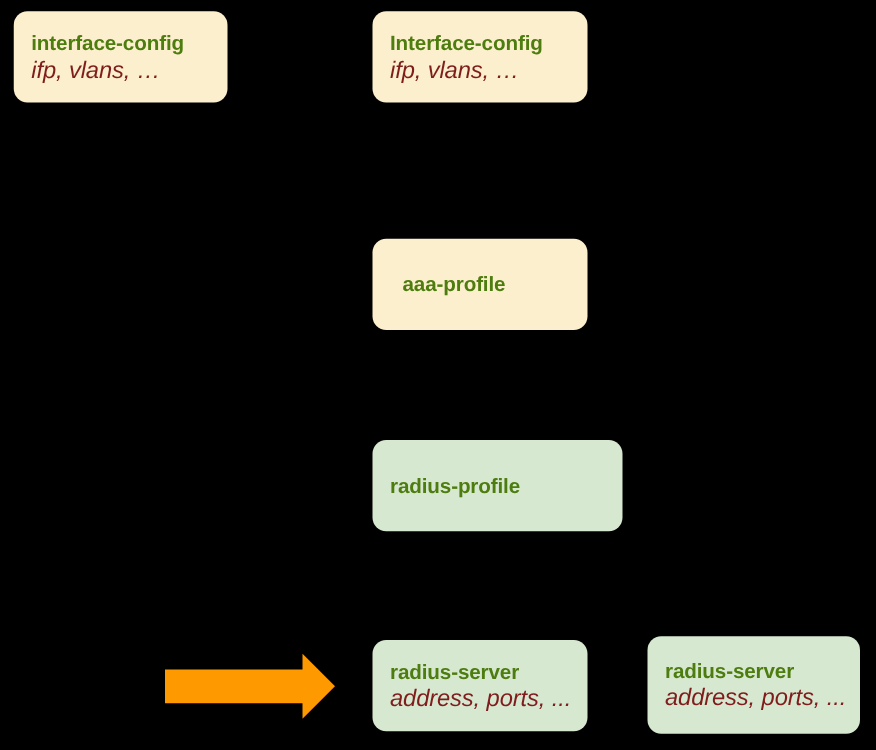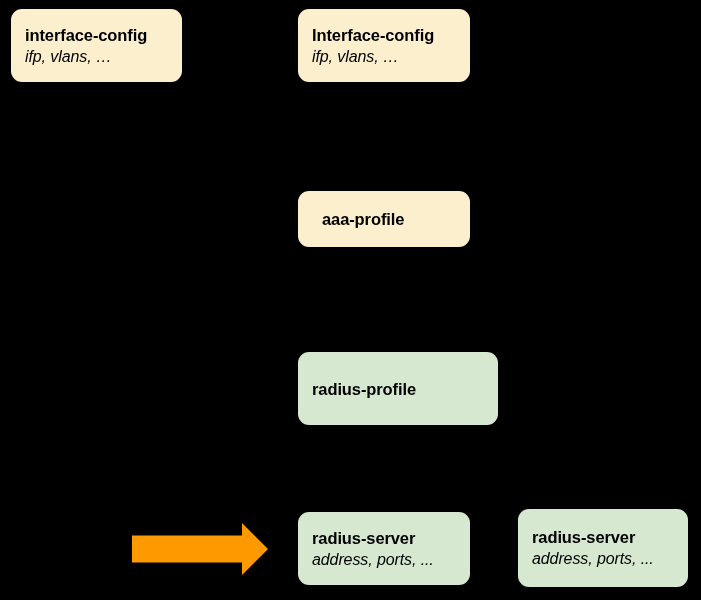--- a/index.html
+++ b/index.html
@@ -31,30 +31,30 @@
     flex-direction: column;
     justify-content: center;
     align-items: flex-start;
     overflow: hidden;
   }
   .node-title {
     font-family: "Liberation Sans", sans-serif;
     font-weight: bold;
     font-size: 16.5px;
     line-height: 20px;
-    color: #000000;
+    color: #4d7c0f;
     white-space: nowrap;
     letter-spacing: -0.1px;
   }
   .node-sub {
     font-family: "Liberation Sans", sans-serif;
     font-style: italic;
-    font-size: 16px;
+    font-size: 19px;
     line-height: 21px;
-    color: #000000;
+    color: #7f1d1d;
     white-space: nowrap;
     letter-spacing: -0.1px;
     margin-top: 1px;
   }
   .arrow-layer {
     position: absolute;
     left: 0;
     top: 0;
     width: 701px;
     height: 600px;
@@ -69,21 +69,21 @@
   <div class="node" id="node-0" style="left: 11px; top: 9px; width: 171px; height: 73px; background: rgb(252, 239, 205);">
     <div class="node-title">interface-config</div>
     <div class="node-sub">ifp, vlans, …</div>
   </div>
 
   <div class="node" id="node-1" style="left: 298px; top: 9px; width: 172px; height: 73px; background: rgb(252, 239, 205);">
     <div class="node-title">Interface-config</div>
     <div class="node-sub">ifp, vlans, …</div>
   </div>
 
-  <div class="node" id="node-2" style="left: 298px; top: 191px; width: 172px; height: 56px; background: rgb(252, 239, 205); padding-left: 24px;">
+  <div class="node" id="node-2" style="left: 298px; top: 191px; width: 172px; height: 73px; background: rgb(252, 239, 205); padding-left: 24px;">
     <div class="node-title">aaa-profile</div>
   </div>
 
   <div class="node" id="node-3" style="left: 298px; top: 352px; width: 200px; height: 73px; background: rgb(215, 232, 208);">
     <div class="node-title">radius-profile</div>
   </div>
 
   <div class="node" id="node-4" style="left: 298px; top: 512px; width: 172px; height: 73px; background: rgb(215, 232, 208);">
     <div class="node-title">radius-server</div>
     <div class="node-sub">address, ports, ...</div>

